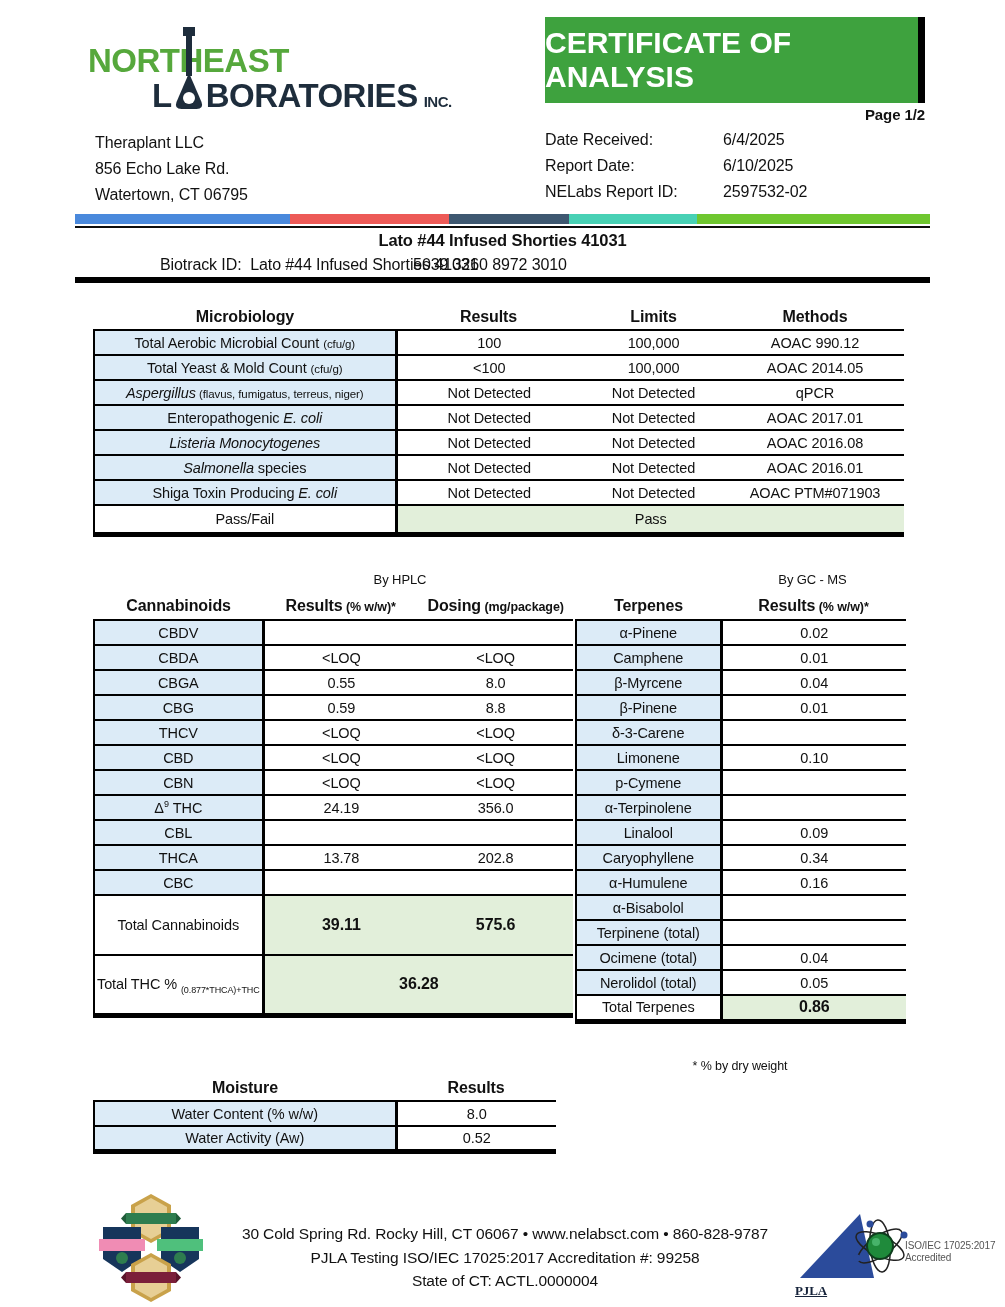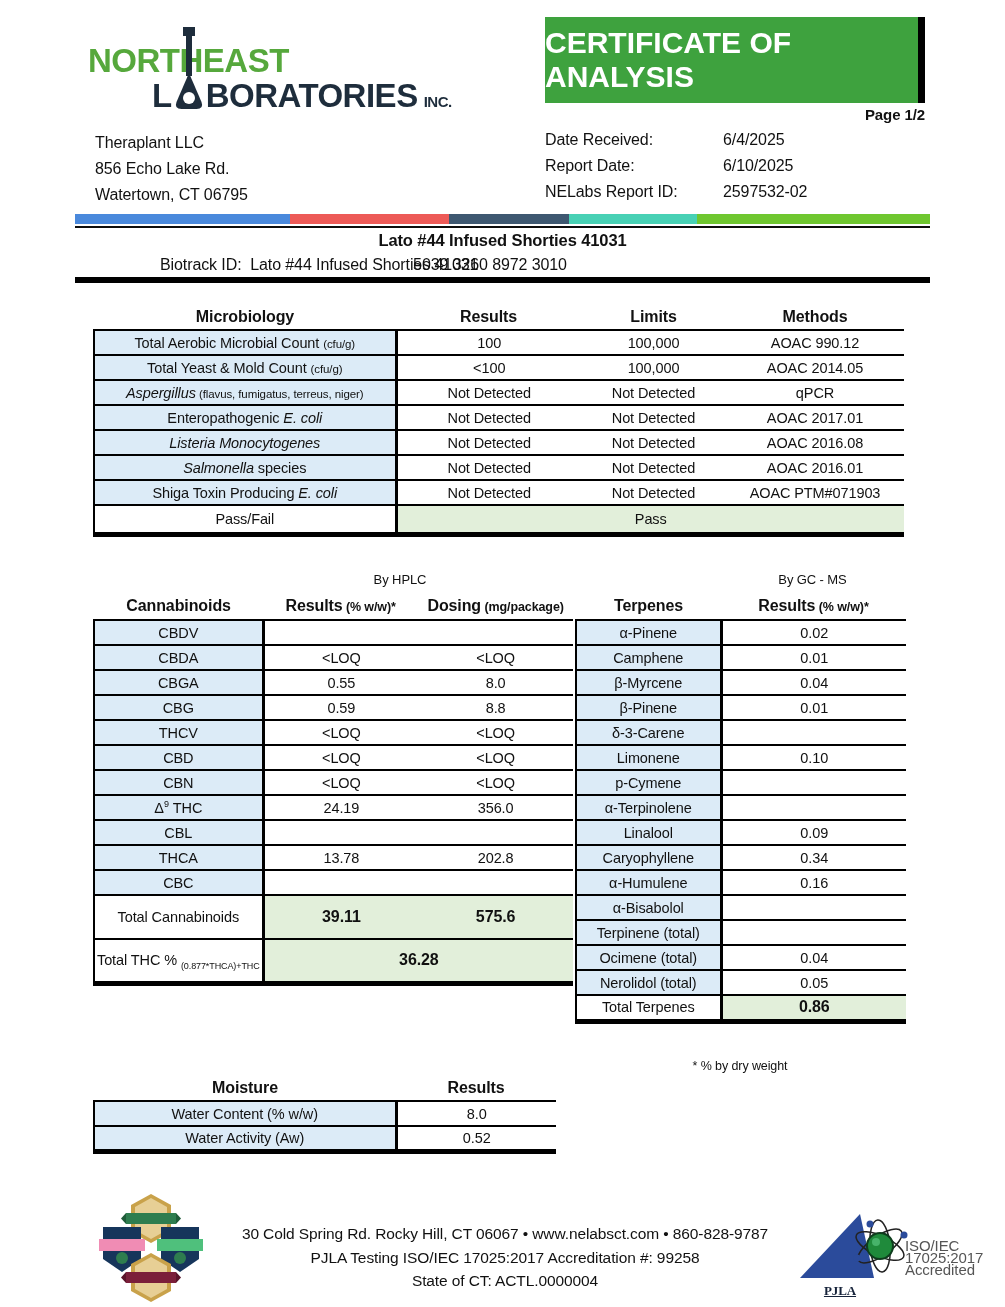--- a/index.html
+++ b/index.html
@@ -39,41 +39,41 @@
   th,td{padding:0 2px;text-align:center;vertical-align:middle;overflow:hidden;white-space:nowrap;}
   thead th{border-bottom:2.5px solid #000;font-weight:bold;font-size:15.5px;}
   .hmain{font-weight:bold;font-size:16px;}
   .hnote{font-weight:bold;font-size:12.5px;}
   td.name{background:#dcebf7;border:2px solid #000;border-right:3px solid #000;font-size:14.5px;}
   td.val{border-top:2px solid #000;font-size:14.5px;}
   td.green{background:#e2efda;}
   td.bold{font-weight:bold;font-size:16px;}
   td.plain-label{border:2px solid #000;border-right:3px solid #000;background:#fff;font-size:14.5px;}
   tr.mrow{height:25px;} tr.passrow{height:29px;}
-  tr.crow{height:25px;} tr.totalrow{height:44px;}
+  tr.crow{height:25px;} tr.totalrow{height:60px;}
   tr.trow{height:25px;} tr.ttotal{height:26px;}
   tr.morow{height:25px;}
   #micro-wrap{left:93px;top:305px;}
   #micro-table thead tr{height:25px;}
   #cann-wrap{left:93px;top:593px;}
   #terp-wrap{left:575px;top:593px;}
   #moist-wrap{left:93px;top:1076px;}
   #cann-table thead tr,#terp-table thead tr{height:27px;}
   #moist-table thead tr{height:25px;}
   .method-label{font-size:13px;text-align:center;}
   #byhplc{left:245px;top:572px;width:310px;}
   #bygcms{left:720px;top:572px;width:185px;}
   #dryweight{left:575px;top:1059px;width:330px;text-align:center;font-size:12.5px;}
 
   
   #badges{left:95px;top:1192px;}
   #footer-text{left:180px;top:1222px;width:650px;text-align:center;font-size:15.5px;line-height:23.5px;}
   #pjla{left:788px;top:1206px;width:160px;}
-  #pjla-iso{left:905px;top:1240px;width:100px;font-size:15px;color:#555;line-height:12px;}
-  #pjla-name{left:795px;top:1283px;width:90px;text-align:center;font-family:"Liberation Serif","DejaVu Serif",serif;font-weight:bold;font-size:13px;color:#16233a;text-decoration:underline;}
+  #pjla-iso{left:905px;top:1240px;width:100px;font-size:10px;color:#555;line-height:12px;}
+  #pjla-name{left:795px;top:1283px;width:90px;text-align:left;font-family:"Liberation Serif","DejaVu Serif",serif;font-weight:bold;font-size:13px;color:#16233a;text-decoration:underline;}
 </style>
 </head>
 <body>
 
 <div class="abs" id="logo-line1">NORTHEAST</div>
 <div class="abs" id="logo-line2">
   <span>L</span><span class="gap"></span><span>BORATORIES</span><span id="logo-inc">INC.</span>
 </div>
 <svg class="abs" id="flask-icon" width="38" height="88" viewBox="0 0 38 88">
   <rect x="13" y="0" width="12" height="9" fill="#1e2d3c"></rect>

